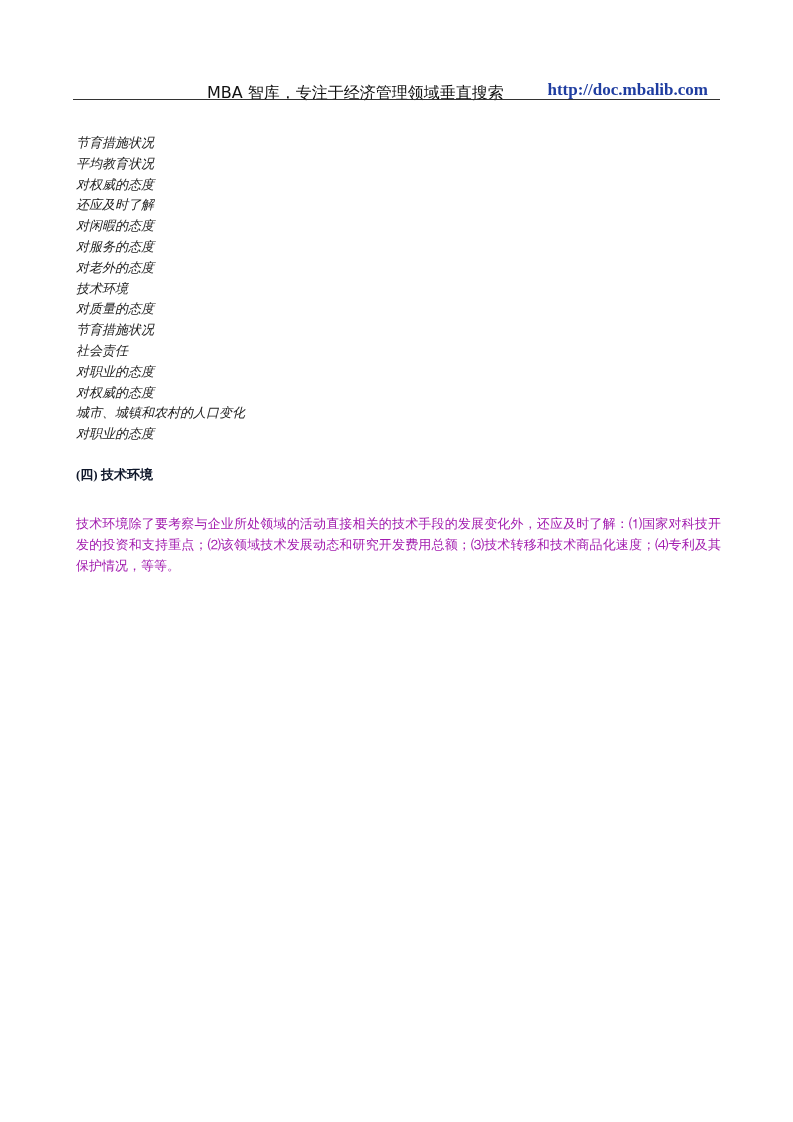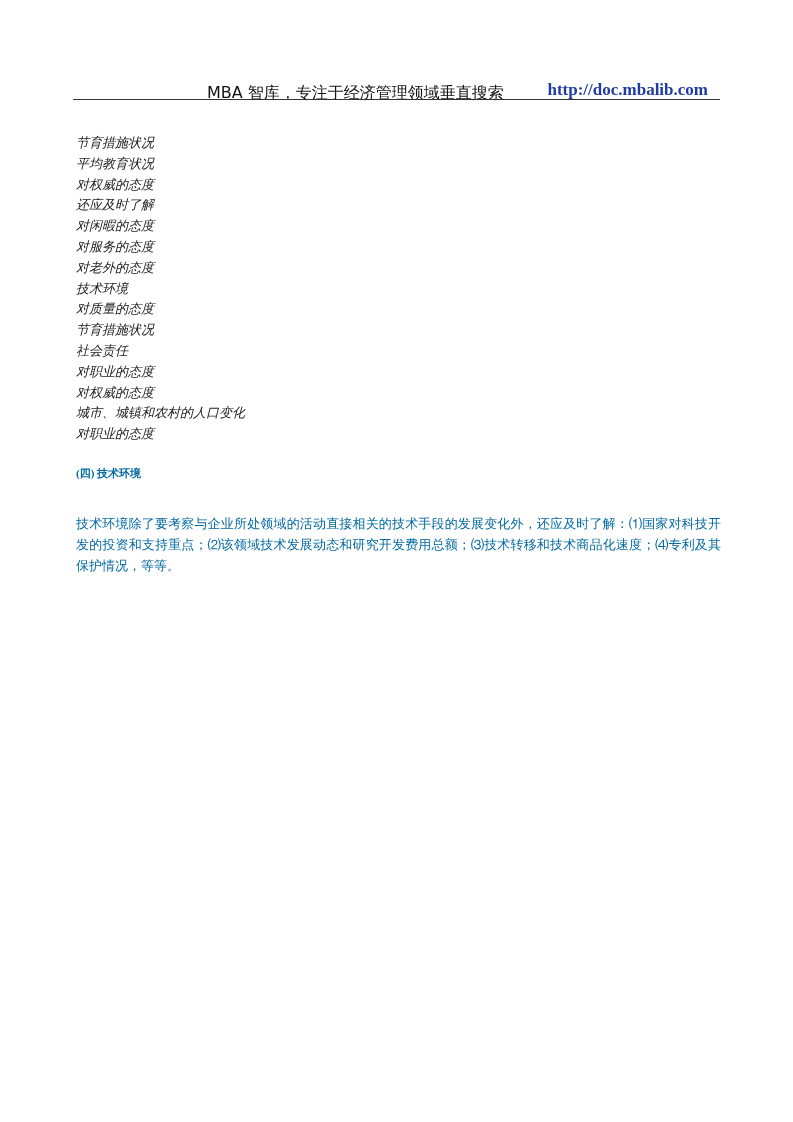--- a/index.html
+++ b/index.html
@@ -20,24 +20,24 @@
                  border-bottom-color: transparent; transform: rotate(-20deg); }
   .tagline { position: absolute; left: 134px; top: 31px; font-size: 16px; color: #111;
              font-family: "DejaVu Sans", sans-serif; white-space: nowrap; }
   .url { position: absolute; right: 12px; top: 28px; font-family: "Liberation Serif", serif;
          font-weight: bold; font-size: 17px; color: #1f3da0; white-space: nowrap; }
   .rule { position: absolute; left: 0; right: 0; top: 47px; border-top: 1px solid #333; }
 
   .list { position: absolute; left: 76px; top: 133px; margin: 0; padding: 0; list-style: none; font-style: italic; }
   .list li { font-size: 13px; line-height: 20.8px; height: 20.8px; white-space: nowrap; color: #222; }
 
-  .section-title { position: absolute; left: 76px; top: 466px; font-size: 11px; font-weight: bold;
-                   color: #0369a1; white-space: nowrap; font-family: "Liberation Serif", serif; }
+  .section-title { position: absolute; left: 76px; top: 466px; font-size: 13px; font-weight: bold;
+                   color: #0f172a; white-space: nowrap; font-family: "Liberation Serif", serif; }
   .paragraph { position: absolute; left: 76px; top: 505px; width: 645px; font-size: 13px;
-               line-height: 21px; color: #0369a1; text-align: justify; margin-top: 8px; }
+               line-height: 21px; color: #a21caf; text-align: justify; margin-top: 8px; }
 </style>
 </head>
 <body>
 
 <div class="header">
   <span class="tagline">MBA 智库，专注于经济管理领域垂直搜索</span>
   <span class="url">http://doc.mbalib.com</span>
   <div class="rule"></div>
 </div>
 

